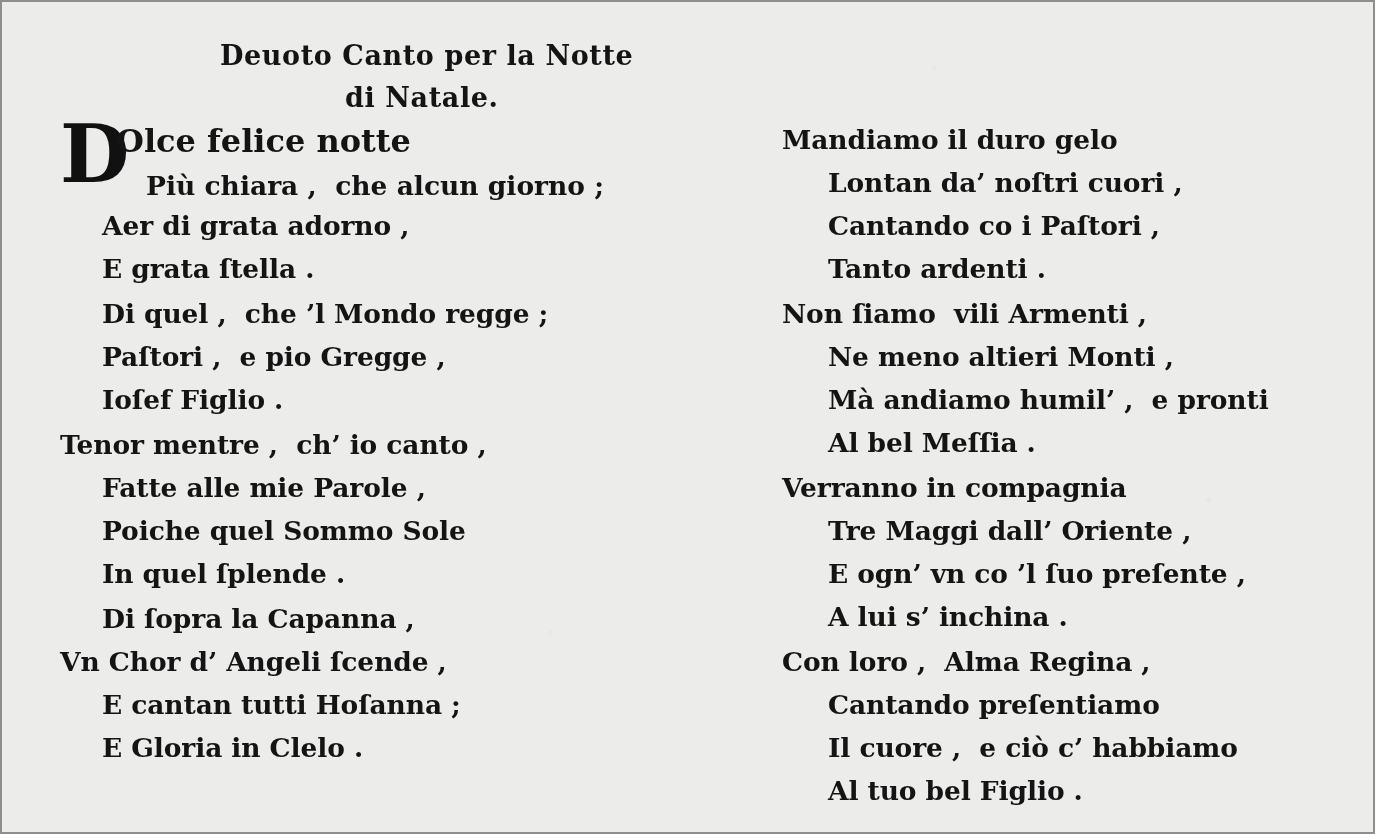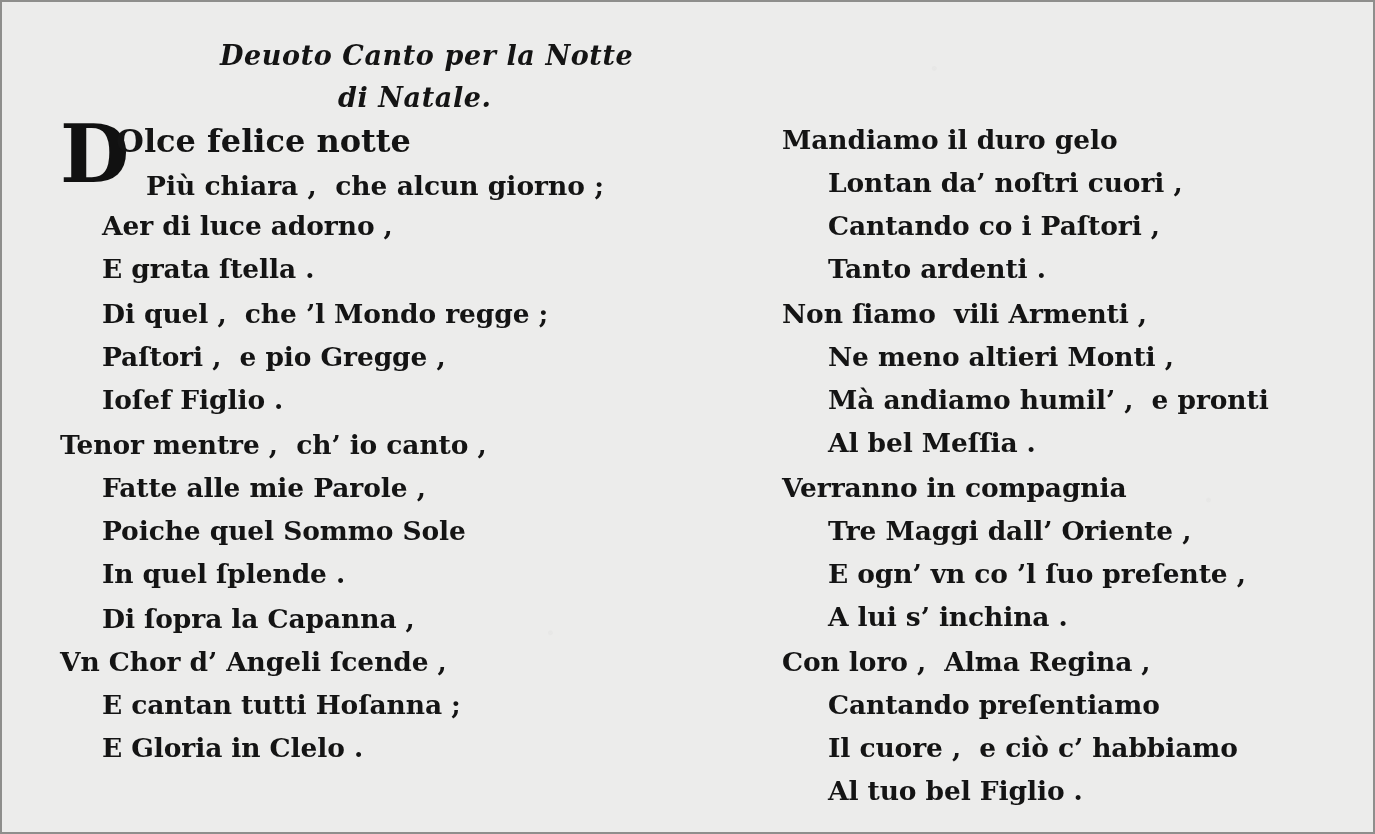--- a/index.html
+++ b/index.html
@@ -33,35 +33,34 @@
     padding: 0;
   }
 
   
   .heading {
     text-align: left;
     color: #111;
   }
   .heading-line {
     font-family: "DejaVu Serif", serif;
-    font-style: italic;
     font-weight: 700;
     font-size: 27px;
     letter-spacing: 0.6px;
     color: #141414;
     white-space: pre;
   }
   .heading-line-1 {
     position: absolute;
     left: 218px;
     top: 38px;
   }
   .heading-line-2 {
     position: absolute;
-    left: 336px;
+    left: 343px;
     top: 80px;
   }
 
   
   .columns {
     position: absolute;
     left: 0;
     top: 116px;
     width: 1375px;
     display: flex;
@@ -151,21 +150,21 @@
     <div class="columns">
 
       <div class="col col-left">
 
         <div class="stanza">
           <div class="first-line-wrap">
             <span class="dropcap">D</span>
             <span class="first-line-a">Olce felice notte</span>
             <span class="first-line-b">Più chiara ,  che alcun giorno ;</span>
           </div>
-          <div class="line ind">Aer di luce adorno ,</div>
+          <div class="line ind">Aer di grata adorno ,</div>
           <div class="line ind">E grata ſtella .</div>
         </div>
 
         <div class="stanza">
           <div class="line ind">Di quel ,  che ’l Mondo regge ;</div>
           <div class="line ind">Paſtori ,  e pio Gregge ,</div>
           <div class="line ind">Ioſef Figlio .</div>
         </div>
 
         <div class="stanza">

